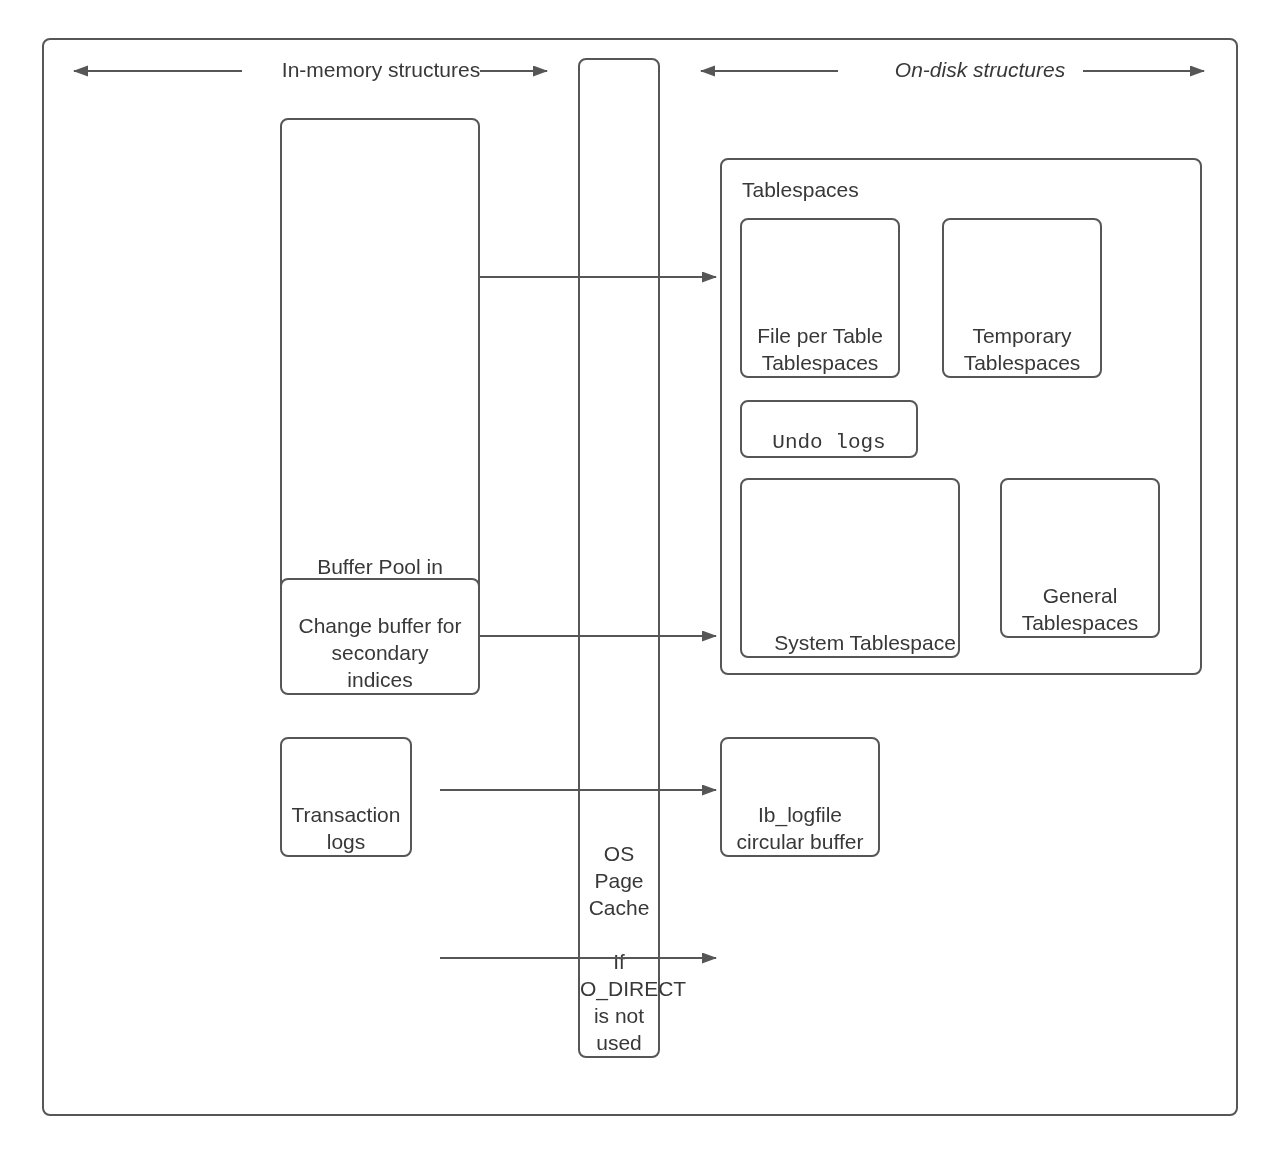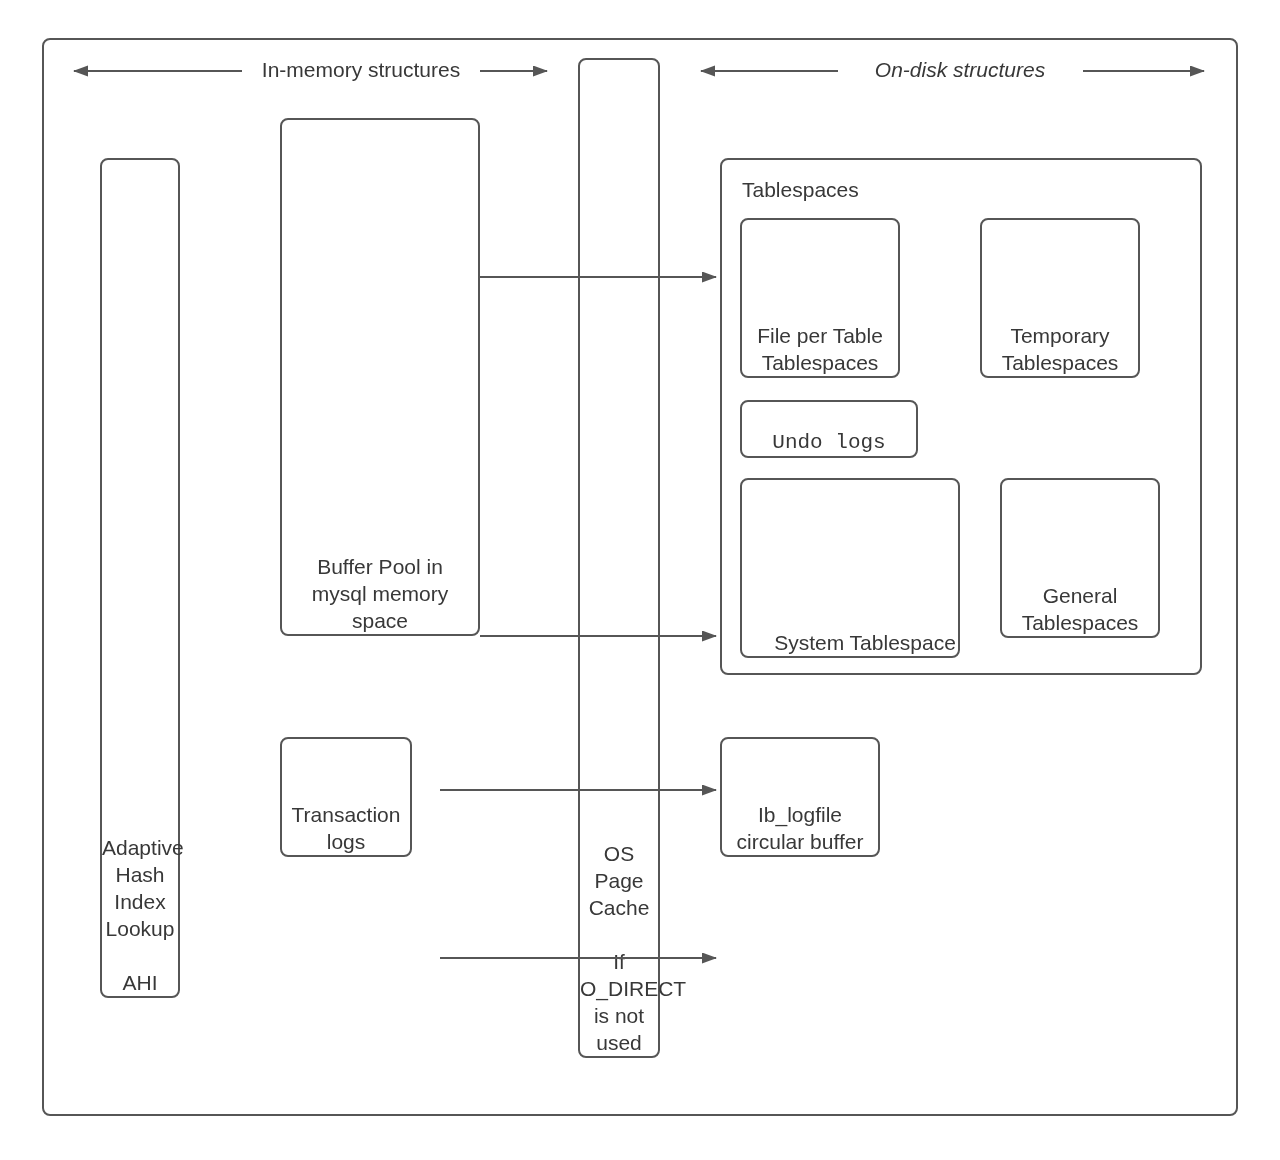--- a/index.html
+++ b/index.html
@@ -62,34 +62,35 @@
     line-height: 27px;
     white-space: nowrap;
   }
   .header-label {
     position: absolute;
     font-size: 21px;
     line-height: 27px;
     text-align: center;
     white-space: nowrap;
     z-index: 2;
+    margin-left: 20px;
   }
   #in-memory-label { left: 255px; top: 56px; width: 212px; }
   #on-disk-label  { left: 865px; top: 56px; width: 190px; font-style: italic; }
 
   
   #ahi-box           { left: 100px; top: 158px; width: 80px;  height: 840px; }
   #buffer-pool-box   { left: 280px; top: 118px; width: 200px; height: 518px; }
   #change-buffer-box { left: 280px; top: 578px; width: 200px; height: 117px; }
   #transaction-logs-box { left: 280px; top: 737px; width: 132px; height: 120px; }
   #replication-logs-box { left: 280px; top: 898px; width: 160px; height: 120px; }
   #os-page-cache-box { left: 578px; top: 58px;  width: 82px;  height: 1000px; }
   #tablespaces-box   { left: 720px; top: 158px; width: 482px; height: 517px; }
   #file-per-table-box{ left: 740px; top: 218px; width: 160px; height: 160px; }
-  #temporary-box     { left: 980px; top: 218px; width: 160px; height: 160px; }
+  #temporary-box     { left: 942px; top: 218px; width: 160px; height: 160px; }
   #undo-logs-box     { left: 740px; top: 400px; width: 178px; height: 58px; font-family: Liberation Mono, monospace;  }
   #system-tablespace-box { left: 740px; top: 478px; width: 220px; height: 180px; padding-left: 30px; }
   #general-box       { left: 1000px; top: 478px; width: 160px; height: 160px; }
   #ib-logfile-box    { left: 720px; top: 737px; width: 160px; height: 120px; }
   #bin-log-box       { left: 720px; top: 878px; width: 160px; height: 120px; }
 
   svg.arrow-layer {
     position: absolute;
     left: 0; top: 0;
     width: 1280px; height: 1160px;
@@ -109,35 +110,32 @@
 </head>
 <body>
 
 <div class="canvas">
 
   <div class="outer-border"></div>
 
   <div class="header-label" id="in-memory-label">In-memory structures</div>
   <div class="header-label" id="on-disk-label">On-disk structures</div>
 
-  <div class="box" id="ahi-box">
-    <span class="label">Adaptive
-Hash
-Index
-Lookup
-
-AHI</span>
-  </div>
 
   <div class="box" id="buffer-pool-box">
     <span class="label">Buffer Pool in
 mysql memory
 space</span>
   </div>
 
+  <div class="box" id="change-buffer-box">
+    <span class="label">Change buffer for
+secondary
+indices</span>
+  </div>
 
   <div class="box" id="transaction-logs-box">
     <span class="label">Transaction logs</span>
   </div>
 
 
   <div class="box" id="os-page-cache-box">
     <span class="label">OS
 Page
 Cache

